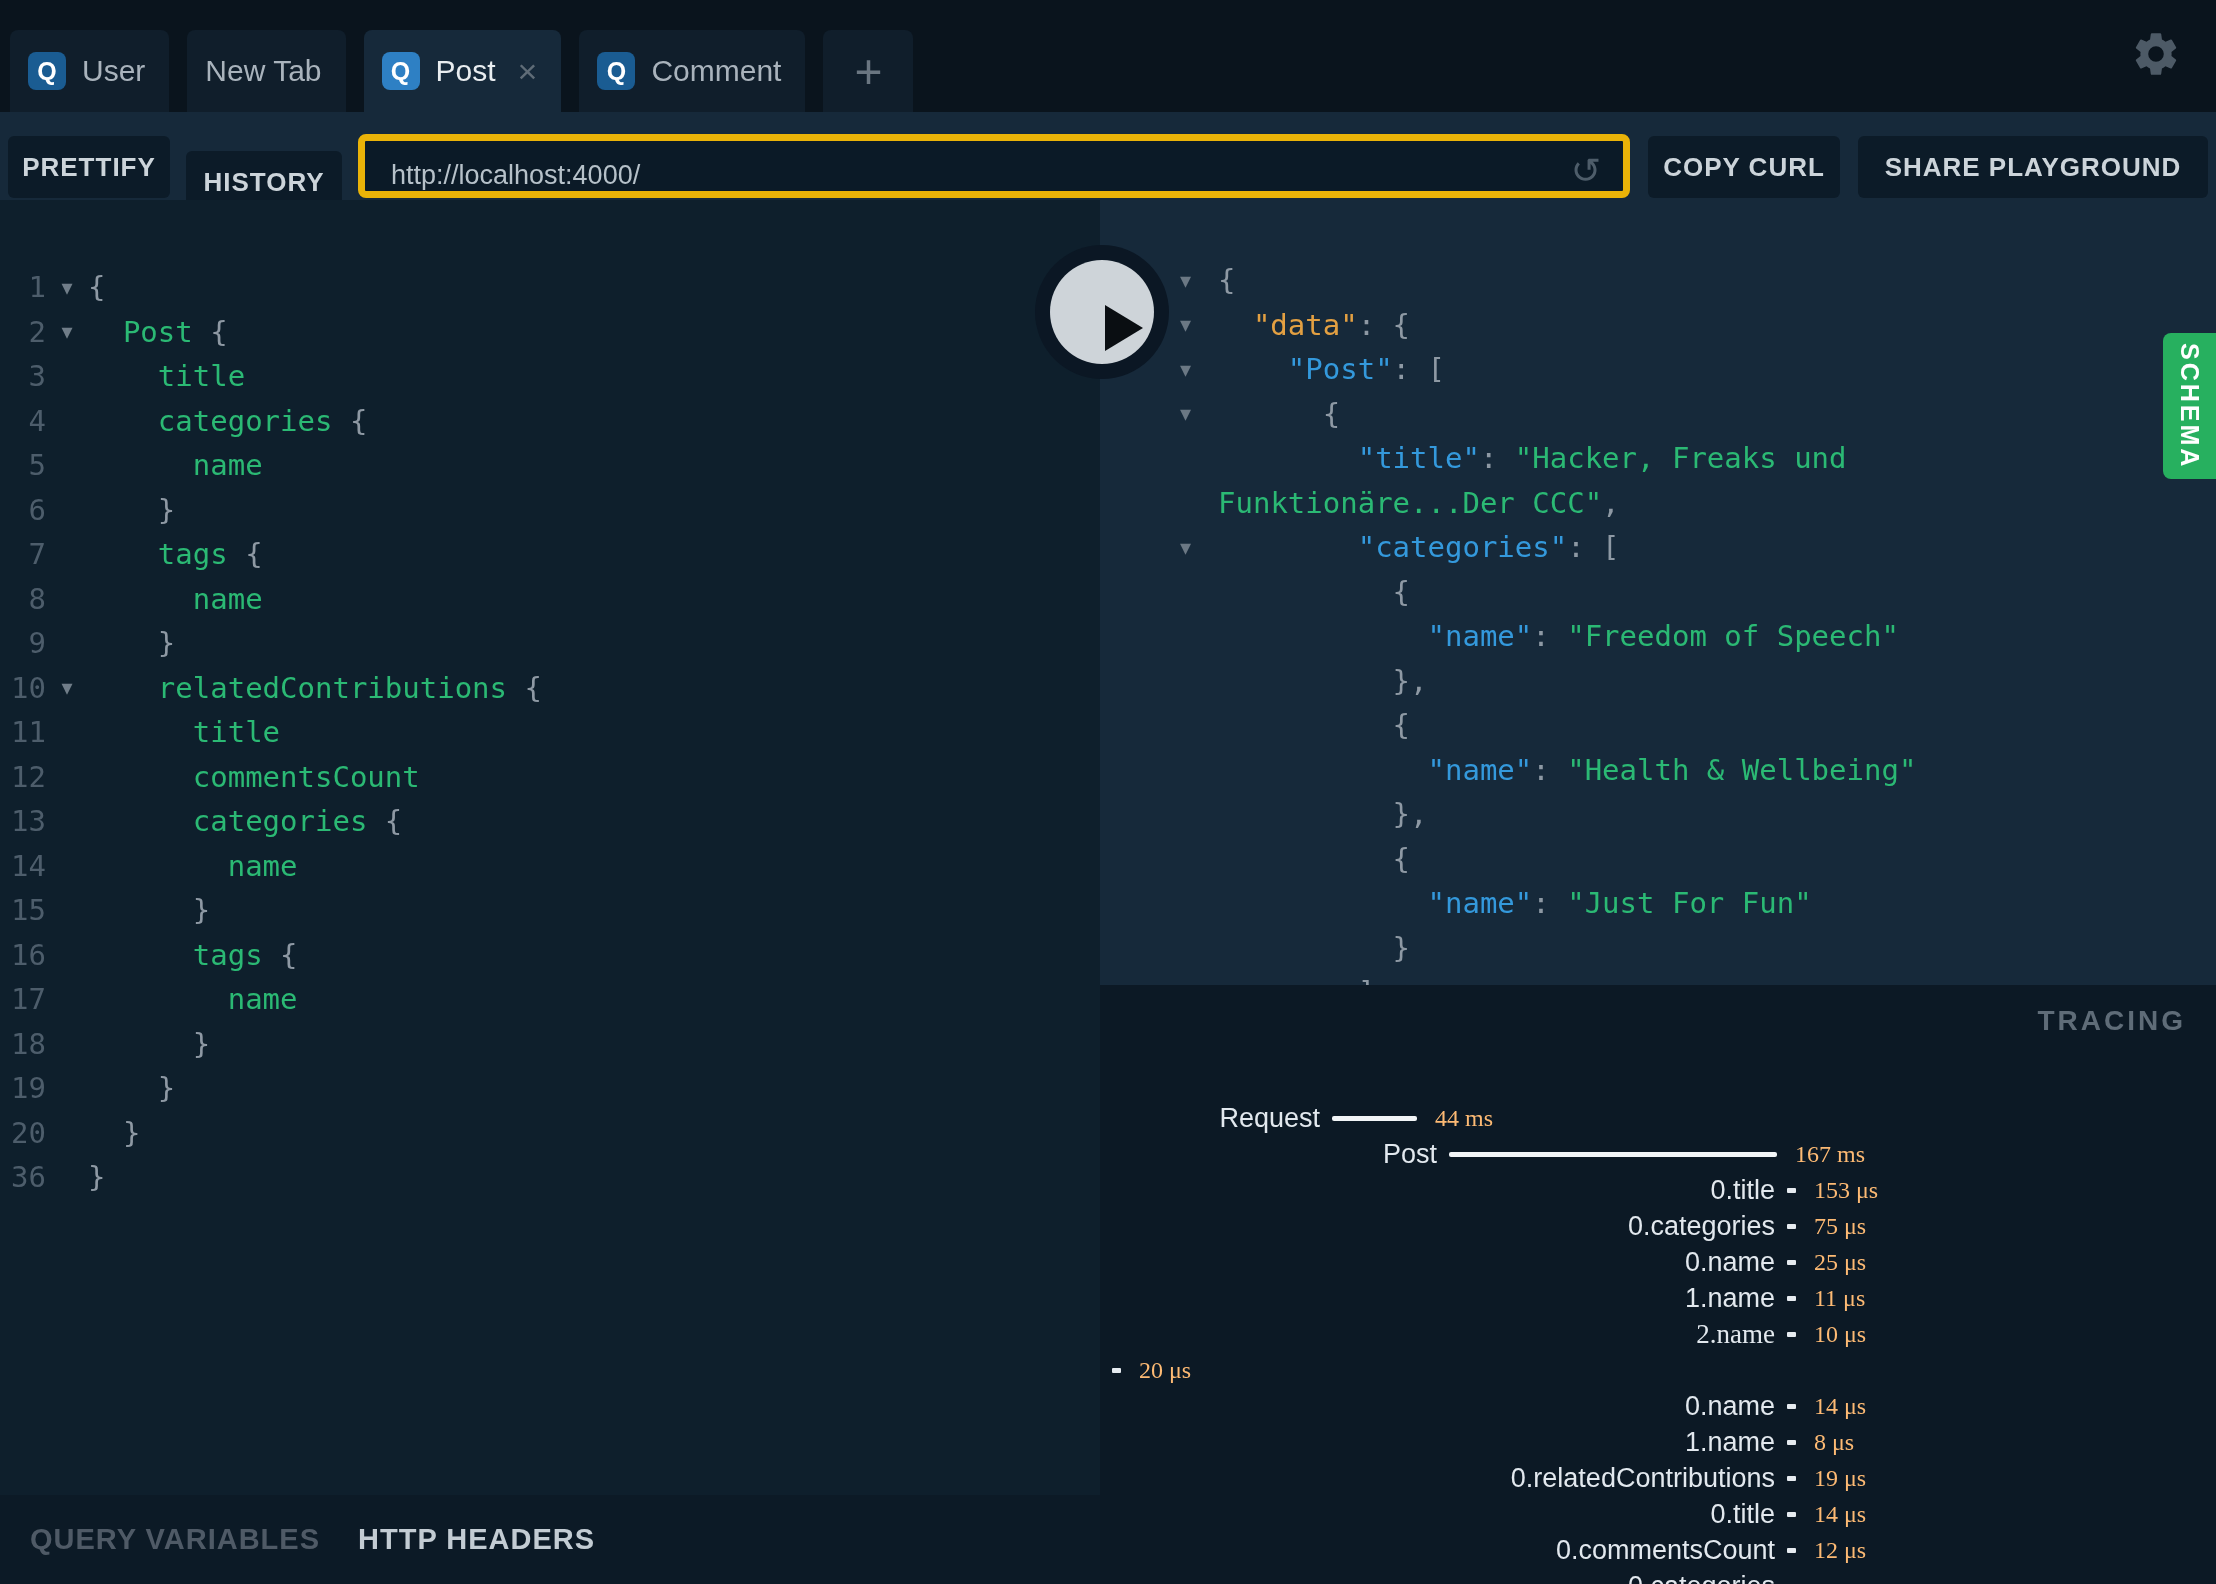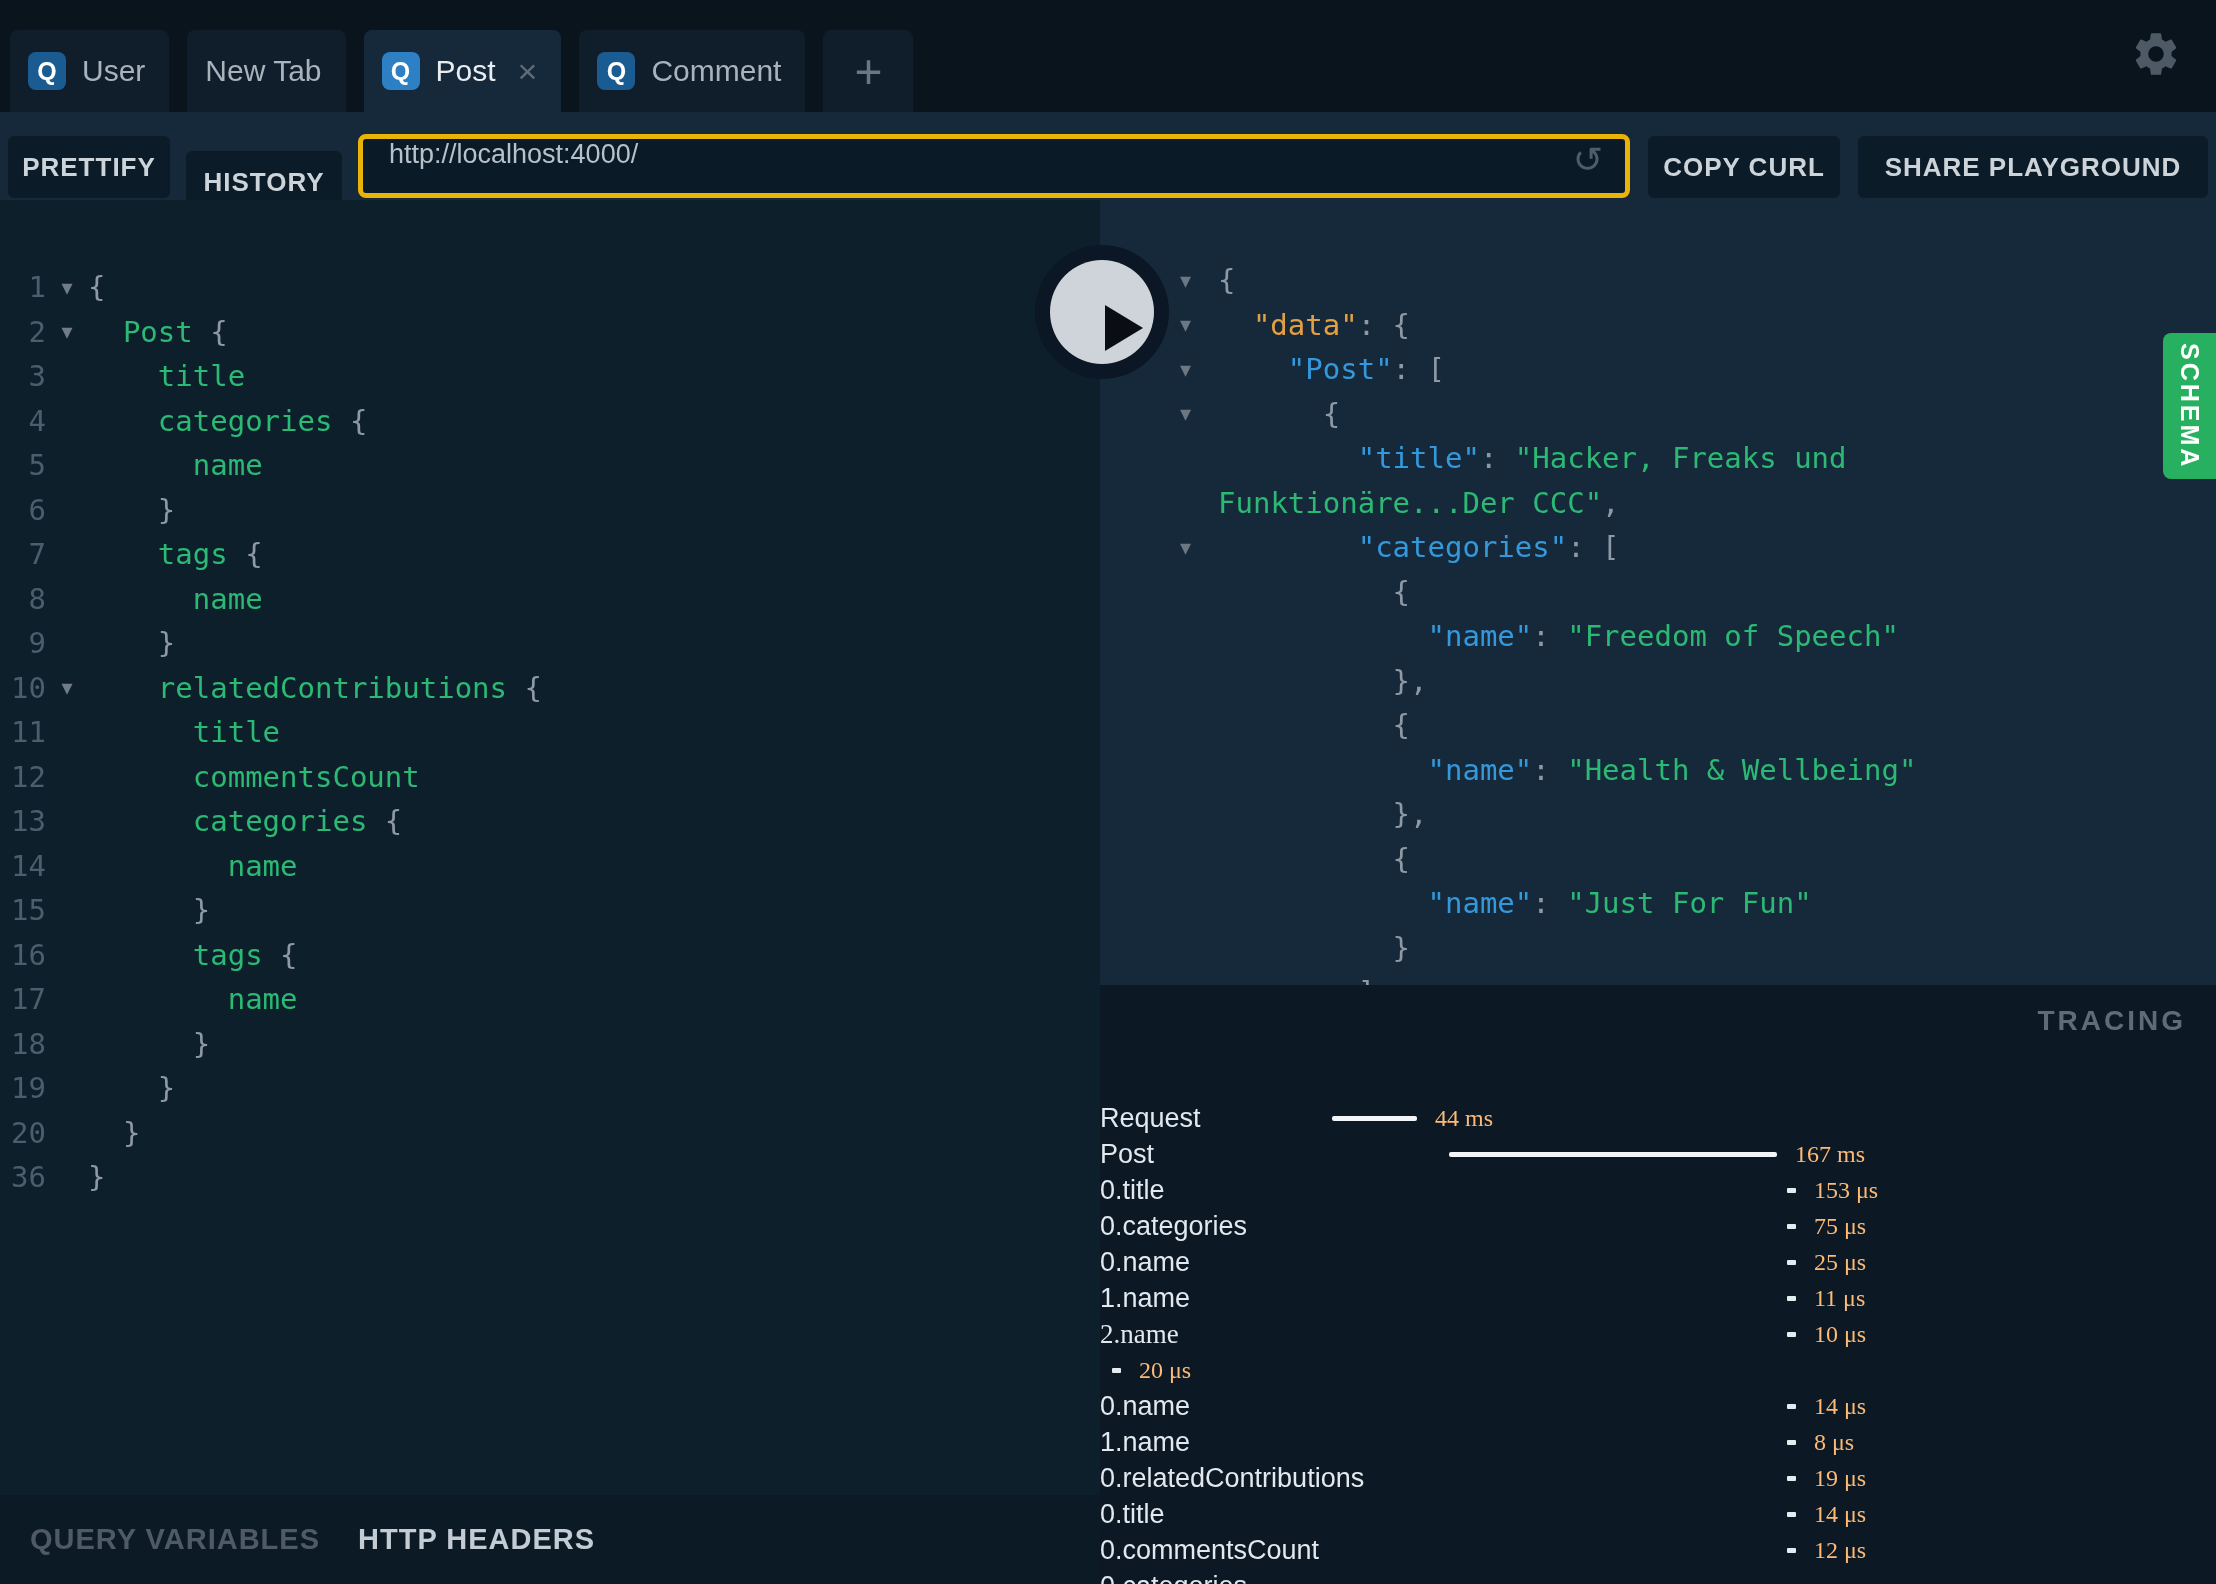--- a/index.html
+++ b/index.html
@@ -23,21 +23,21 @@
   
   .toolbar{position:absolute;left:0;top:112px;width:2216px;height:88px;background:#16293a;}
   .tbtn{position:absolute;top:24px;height:62px;background:#0c1b28;border-radius:6px;
         color:#ccd4da;font-size:26px;font-weight:bold;letter-spacing:1px;
         display:flex;align-items:center;justify-content:center;cursor:pointer;}
   .btn-prettify{left:8px;width:162px;}
   .btn-history{left:186px;width:156px;margin-top:15px;}
   .btn-copycurl{left:1648px;width:192px;}
   .btn-share{left:1858px;width:350px;}
   .urlwrap{position:absolute;left:358px;top:22px;width:1272px;height:64px;background:#0b1a27;
-           border:5px solid #eab308;border-radius:8px;box-sizing:border-box;display:flex;align-items:flex-start;}
+           border:7px solid #eab308;border-radius:8px;box-sizing:border-box;display:flex;align-items:flex-end;}
   .urlinput{flex:1;background:transparent;border:none;outline:none;color:#b6c1c9;
             font-size:27px;padding:0 0 0 26px;font-family:"Liberation Sans",sans-serif;}
   .refresh{color:#4e5d6a;font-size:36px;padding:0 22px;cursor:pointer;font-family:"DejaVu Sans",sans-serif;}
   
   .editor-pane{position:absolute;left:0;top:200px;width:1100px;height:1295px;background:#0e1f2c;
                padding-top:65px;box-sizing:border-box;overflow:hidden;
                font-family:"DejaVu Sans Mono","Liberation Mono",monospace;font-size:29px;}
   .resp-pane{position:absolute;left:1100px;top:200px;width:1116px;height:785px;background:#16293a;
              padding-top:58px;padding-left:80px;box-sizing:border-box;overflow:hidden;
              font-family:"DejaVu Sans Mono","Liberation Mono",monospace;font-size:29px;}
@@ -61,21 +61,21 @@
             border-left:38px solid #0a0e12;border-top:23px solid transparent;border-bottom:23px solid transparent;}
   
   .schema-tab{position:absolute;left:2163px;top:333px;width:53px;height:146px;background:#27b05f;
               border-radius:8px 0 0 8px;display:flex;align-items:center;justify-content:center;cursor:pointer;}
   .schema-tab span{writing-mode:vertical-rl;color:#fff;font-size:25px;font-weight:bold;letter-spacing:3px;}
   
   .tracing{position:absolute;left:1100px;top:985px;width:1116px;height:599px;background:#0c1925;overflow:hidden;}
   .tracing-title{position:absolute;right:30px;top:20px;color:#5f6c78;font-size:28px;font-weight:bold;letter-spacing:3px;}
   .trows{position:absolute;left:0;top:115px;width:100%;}
   .trow{display:flex;align-items:center;height:36px;}
-  .tlabel{text-align:left;color:#e2e8ee;font-size:27px;flex:0 0 auto;white-space:nowrap;}
+  .tlabel{text-align:right;color:#e2e8ee;font-size:27px;flex:0 0 auto;white-space:nowrap;}
   .tbar{height:5px;background:#f2f5f7;border-radius:2px;margin-left:12px;flex:0 0 auto;}
   .tdot{width:9px;height:5px;background:#e6ebf0;border-radius:1px;margin-left:12px;flex:0 0 auto;}
   .tval{color:#fdba74;font-size:24px;margin-left:18px;white-space:nowrap;font-family:Liberation Serif, serif;}
   
   .bottombar{position:absolute;left:0;top:1495px;width:1100px;height:89px;background:#0c1a26;
              display:flex;align-items:center;}
   .bb-qv{margin-left:30px;color:#4f5a66;font-size:29px;font-weight:bold;letter-spacing:1px;cursor:pointer;}
   .bb-hh{margin-left:38px;color:#c3ccd3;font-size:29px;font-weight:bold;letter-spacing:1px;cursor:pointer;}
 </style>
 </head>

